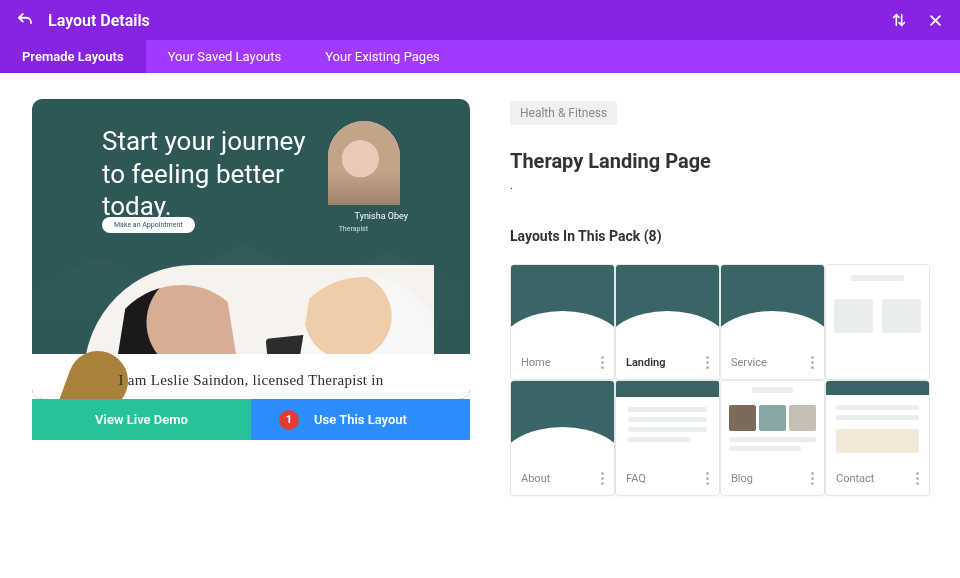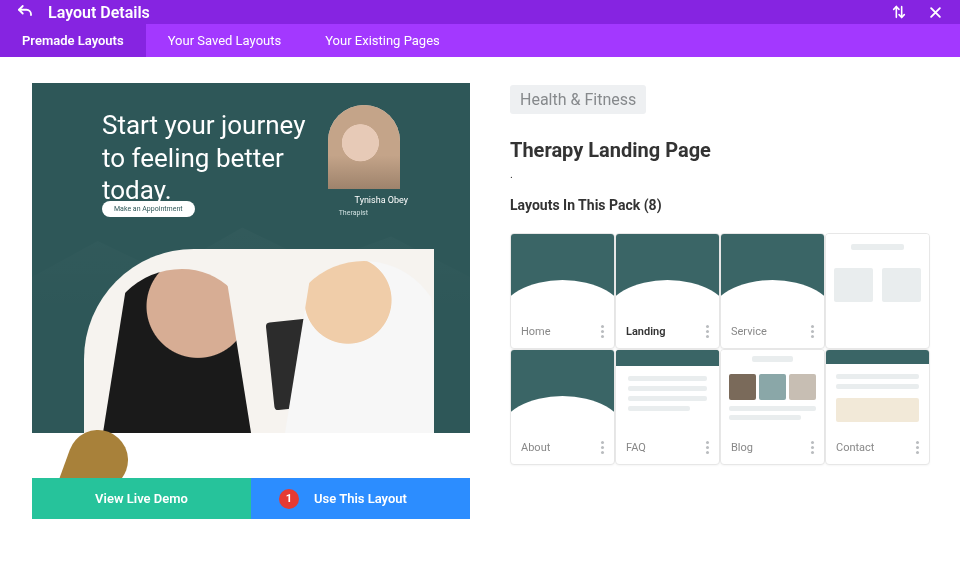--- a/index.html
+++ b/index.html
@@ -1,49 +1,49 @@
 <!DOCTYPE html>
 <html><head>
 <meta charset="utf-8">
 <style>
   *{box-sizing:border-box;margin:0;padding:0;font-family:-apple-system,BlinkMacSystemFont,"Segoe UI",Roboto,Arial,sans-serif;}
   body{width:960px;height:578px;background:#fff;overflow:hidden;}
-  .hdr{background:#8624e1;color:#fff;height:24px;display:flex;align-items:center;padding:0 16px;}
+  .hdr{background:#8624e1;color:#fff;height:40px;display:flex;align-items:center;padding:0 16px;}
   .hdr .back{width:18px;height:18px;margin-right:14px;display:flex;align-items:center;justify-content:center;cursor:pointer;}
   .hdr .title{font-size:16px;font-weight:600;flex:1;}
   .hdr .icn{width:18px;height:18px;margin-left:18px;display:flex;align-items:center;justify-content:center;cursor:pointer;}
   .tabs{background:#a338ff;height:33px;display:flex;align-items:stretch;color:#fff;font-size:13px;}
   .tab{padding:0 22px;display:flex;align-items:center;cursor:pointer;}
   .tab.active{background:#8624e1;font-weight:600;}
   .main{display:flex;padding:26px 30px 0 32px;gap:40px;}
   .left{width:438px;flex:none;}
-  .preview{width:438px;height:395px;position:relative;overflow:hidden;background:#2e5758;border-radius:0;}
+  .preview{width:438px;height:300px;position:relative;overflow:hidden;background:#2e5758;border-radius:10px;}
   .hero-txt{position:absolute;left:70px;top:26px;color:#fff;font-family:Georgia,serif;font-size:26px;line-height:1.25;width:220px;}
   .pill{position:absolute;left:70px;top:118px;background:#fff;color:#2e5758;font-size:7px;padding:4px 12px;border-radius:999px;}
   .avatar{position:absolute;right:70px;top:22px;width:72px;height:84px;background:#dcd2c8;border-top-left-radius:36px;border-top-right-radius:36px;overflow:hidden;}
   .avatar::after{content:"";position:absolute;inset:0;background:radial-gradient(circle at 45% 45%, #e7cab7 0 30%, transparent 31%), linear-gradient(#c4a489 60%, #9e836c 100%);}
   .avname{position:absolute;right:62px;top:112px;color:#fff;font-size:9px;}
   .avrole{position:absolute;right:102px;top:126px;color:#cfe0e0;font-size:7px;}
   .mtn{position:absolute;left:0;right:0;top:140px;height:90px;background:linear-gradient(180deg,rgba(255,255,255,.06),transparent);clip-path:polygon(0 60%,15% 20%,30% 55%,48% 5%,65% 45%,82% 15%,100% 60%,100% 100%,0 100%);opacity:.35;}
   .photo-wrap{position:absolute;left:52px;right:36px;top:166px;height:190px;background:#f6f3ef;border-top-left-radius:110px;overflow:hidden;}
   .p1{position:absolute;left:18px;bottom:0;width:150px;height:170px;background:radial-gradient(ellipse 52px 52px at 64% 22%,#d7ad94 0 98%,transparent 100%),linear-gradient(#1a1a1a,#1a1a1a);clip-path:polygon(18% 0,82% 0,100% 100%,0 100%);border-top-left-radius:80px;border-top-right-radius:70px;}
   .tablet{position:absolute;left:186px;bottom:32px;width:70px;height:88px;background:#2c2c2c;border-radius:4px;transform:rotate(-6deg);}
   .p2{position:absolute;right:-10px;bottom:0;width:160px;height:178px;background:radial-gradient(ellipse 44px 44px at 40% 22%,#f0cda9 0 98%,transparent 100%),#f7f7f7;clip-path:polygon(18% 0,90% 0,100% 100%,0 100%);border-top-left-radius:80px;border-top-right-radius:80px;}
   .whband{position:absolute;left:0;right:0;bottom:0;height:45px;background:#fff;}
   .blob{position:absolute;left:36px;bottom:-12px;width:60px;height:60px;background:#a8813a;border-radius:50% 50% 50% 0;transform:rotate(20deg);}
   .subline{position:absolute;left:0;right:0;bottom:10px;text-align:center;font-family:Georgia,serif;font-size:15px;color:#2c2c2c;letter-spacing:.3px;}
   .btnbar{display:flex;height:41px;}
   .btn{flex:1;display:flex;align-items:center;justify-content:center;color:#fff;font-size:13px;font-weight:600;cursor:pointer;position:relative;}
   .btn.green{background:#26c39b;} .btn.blue{background:#2c8dff;}
   .badge{position:absolute;left:28px;width:20px;height:20px;background:#e53a33;border-radius:50%;display:flex;align-items:center;justify-content:center;font-size:11px;font-weight:700;}
   .right{flex:1;min-width:0;}
-  .tag{display:inline-block;background:#eef0f2;color:#86898c;font-size:16px;padding:5px 10px;border-radius:3px;margin-top:2px;}
+  .tag{display:inline-block;background:#eef0f2;color:#86898c;font-size:12px;padding:5px 10px;border-radius:3px;margin-top:2px;}
   .ptitle{font-size:20px;font-weight:700;color:#333;margin-top:24px;}
   .dot{font-size:11px;color:#333;margin-top:6px;}
-  .packhdr{font-size:14px;font-weight:700;color:#333;margin-top:16px;}
+  .packhdr{font-size:14px;font-weight:700;color:#333;margin-top:36px;}
   .grid{display:grid;grid-template-columns:repeat(4,1fr);gap:0;margin-top:20px;}
   .card{border:1px solid #e7e7e7;border-radius:4px;overflow:hidden;background:#fff;box-shadow:0 1px 2px rgba(0,0,0,.04);}
   .thumb{height:80px;background:#3a6566;position:relative;overflow:hidden;}
   .thumb .t-curve{position:absolute;left:-10%;right:-10%;bottom:-36px;height:70px;background:#fff;border-radius:50%;}
   .thumb.wt{background:#fff;}
   .thumb .bar{position:absolute;background:#e9edee;border-radius:2px;}
   .cfoot{height:34px;display:flex;align-items:center;justify-content:space-between;padding:0 10px;}
   .clabel{font-size:11px;color:#888;}
   .card.active .clabel{color:#333;font-weight:600;}
   .kebab{display:flex;flex-direction:column;gap:2px;cursor:pointer;}
@@ -95,20 +95,21 @@
       <div class="avname">Tynisha Obey</div>
       <div class="avrole">Therapist</div>
       <div class="mtn"></div>
       <div class="photo-wrap">
         <div class="p1"></div>
           <div class="tablet"></div>
           <div class="p2"></div>
       </div>
       <div class="whband"></div>
       <div class="blob"></div>
+      <div class="subline">I am Leslie Saindon, licensed Therapist in</div>
     </div>
     <div class="btnbar">
       <div class="btn green">
           <span>View Live Demo</span>
         </div>
       <div class="btn blue">
         <div class="badge">1</div>
         <span>Use This Layout</span>
       </div>
     </div>

